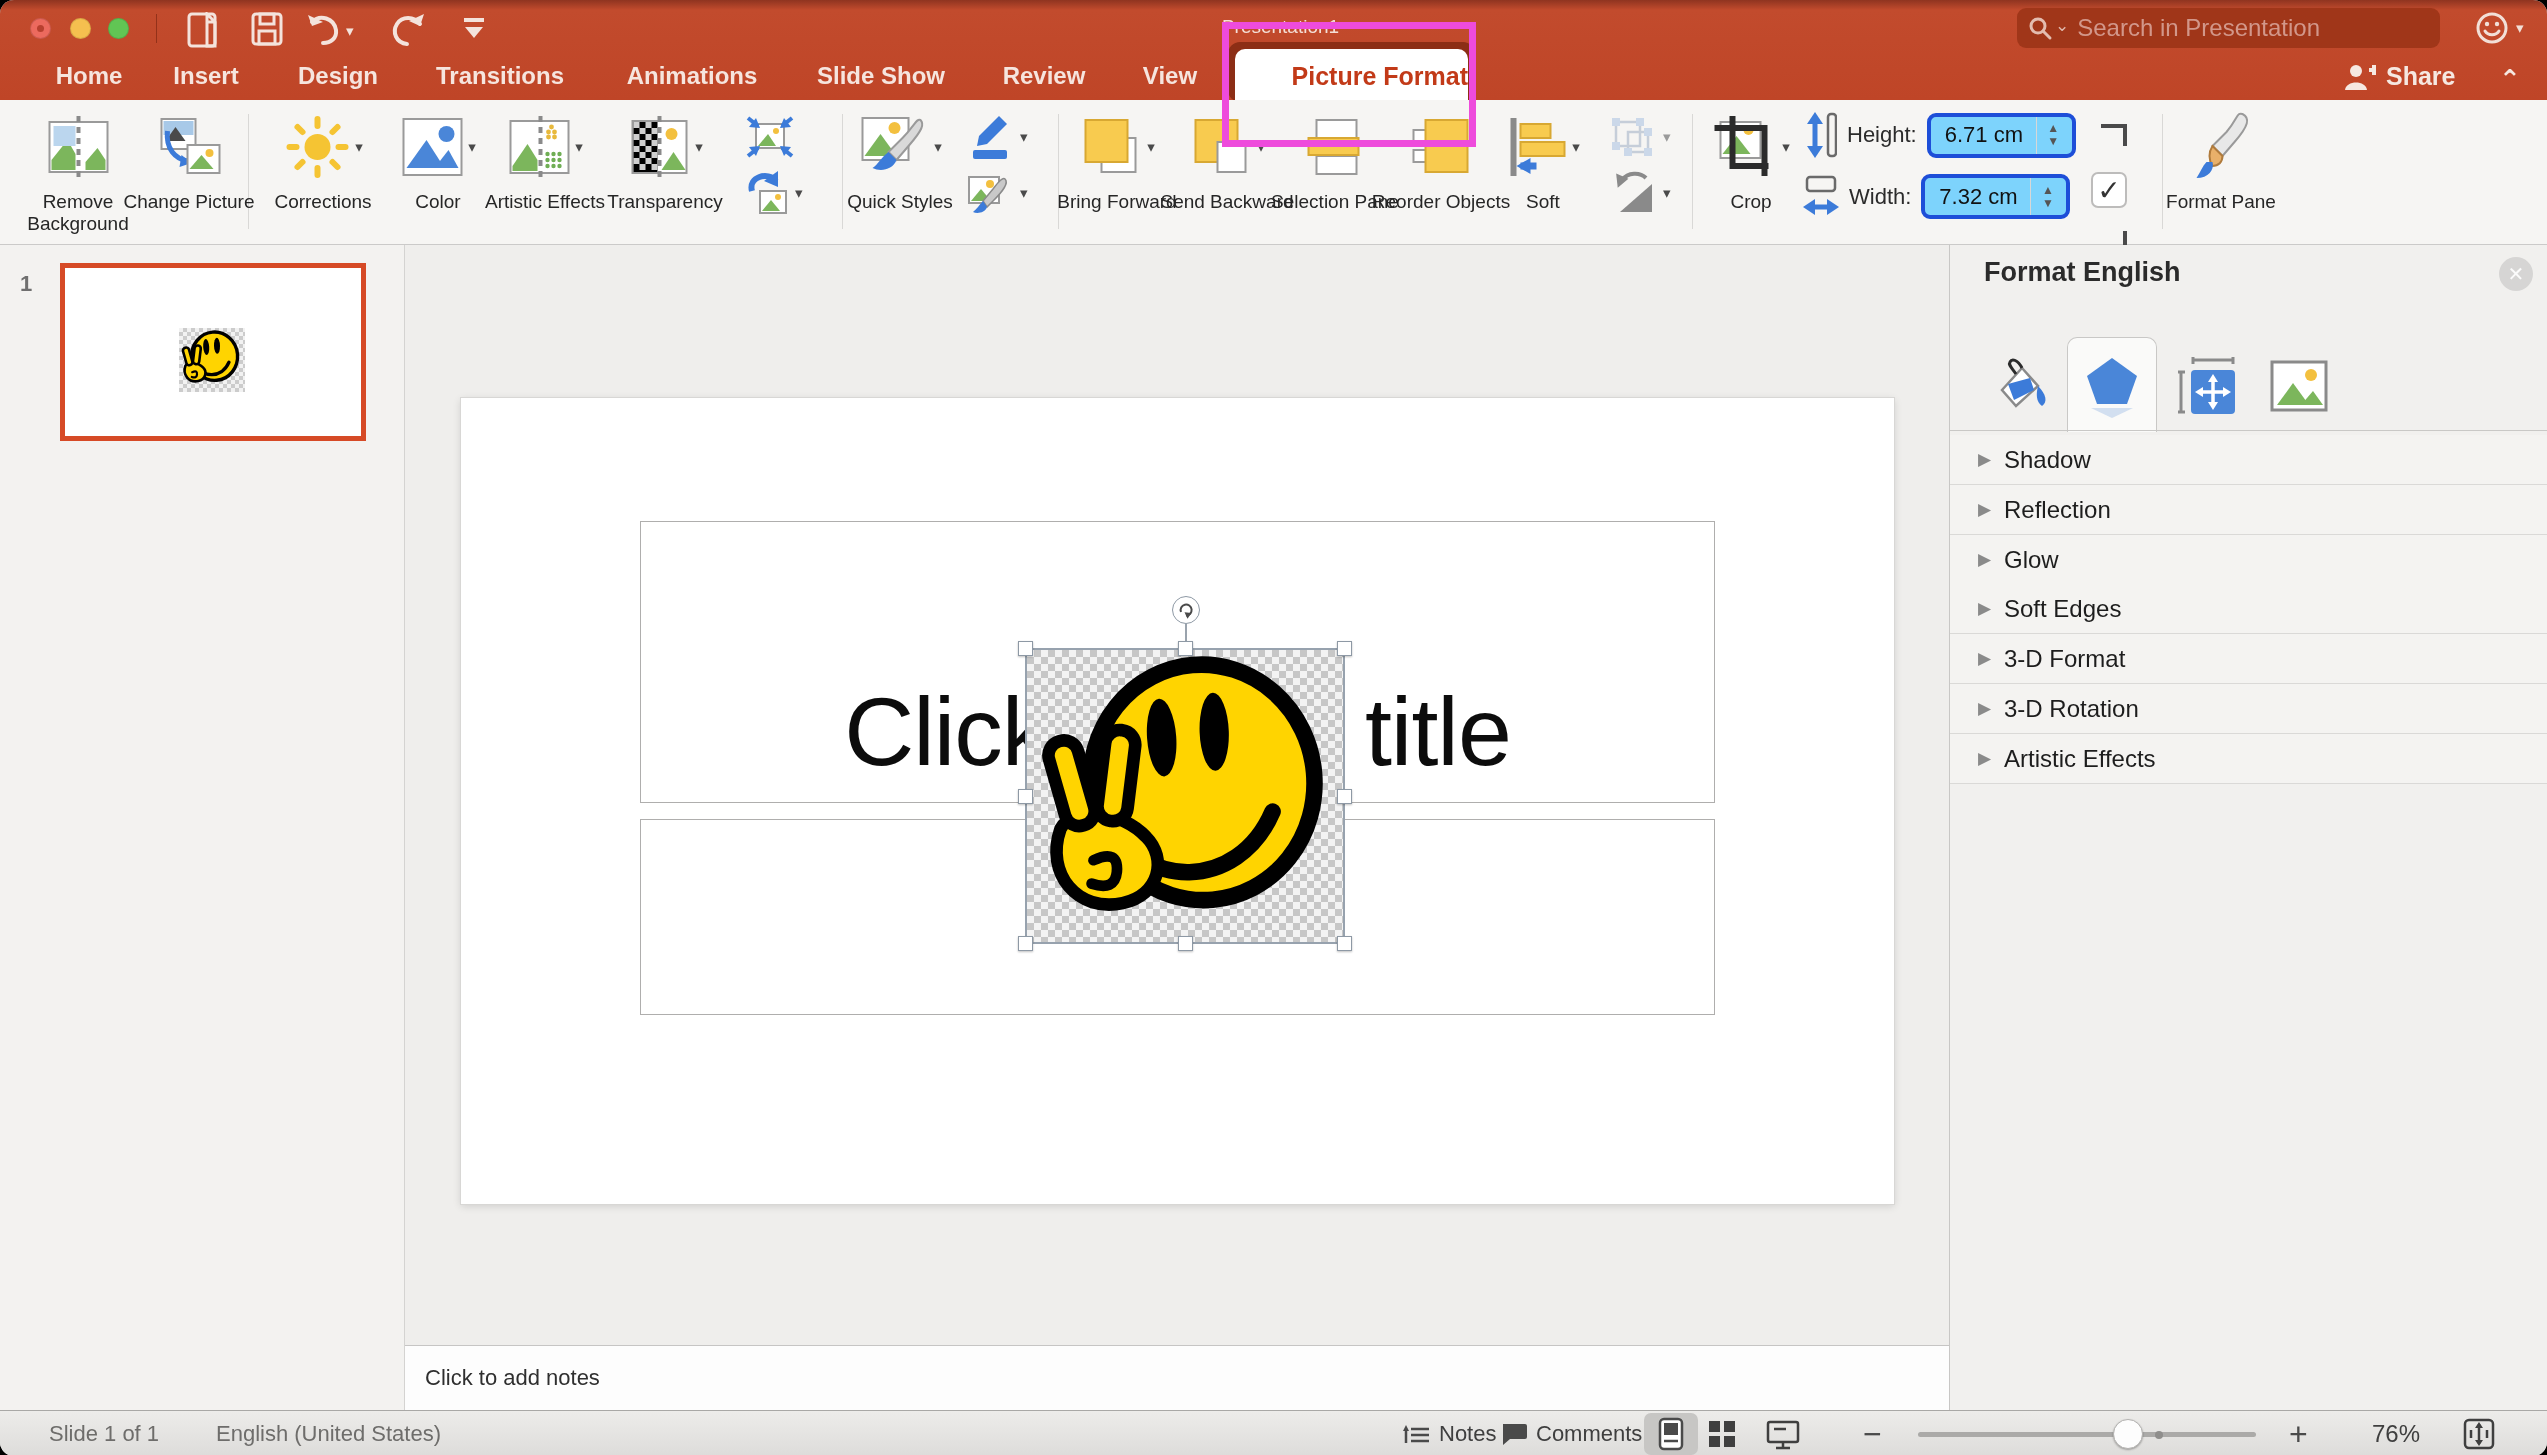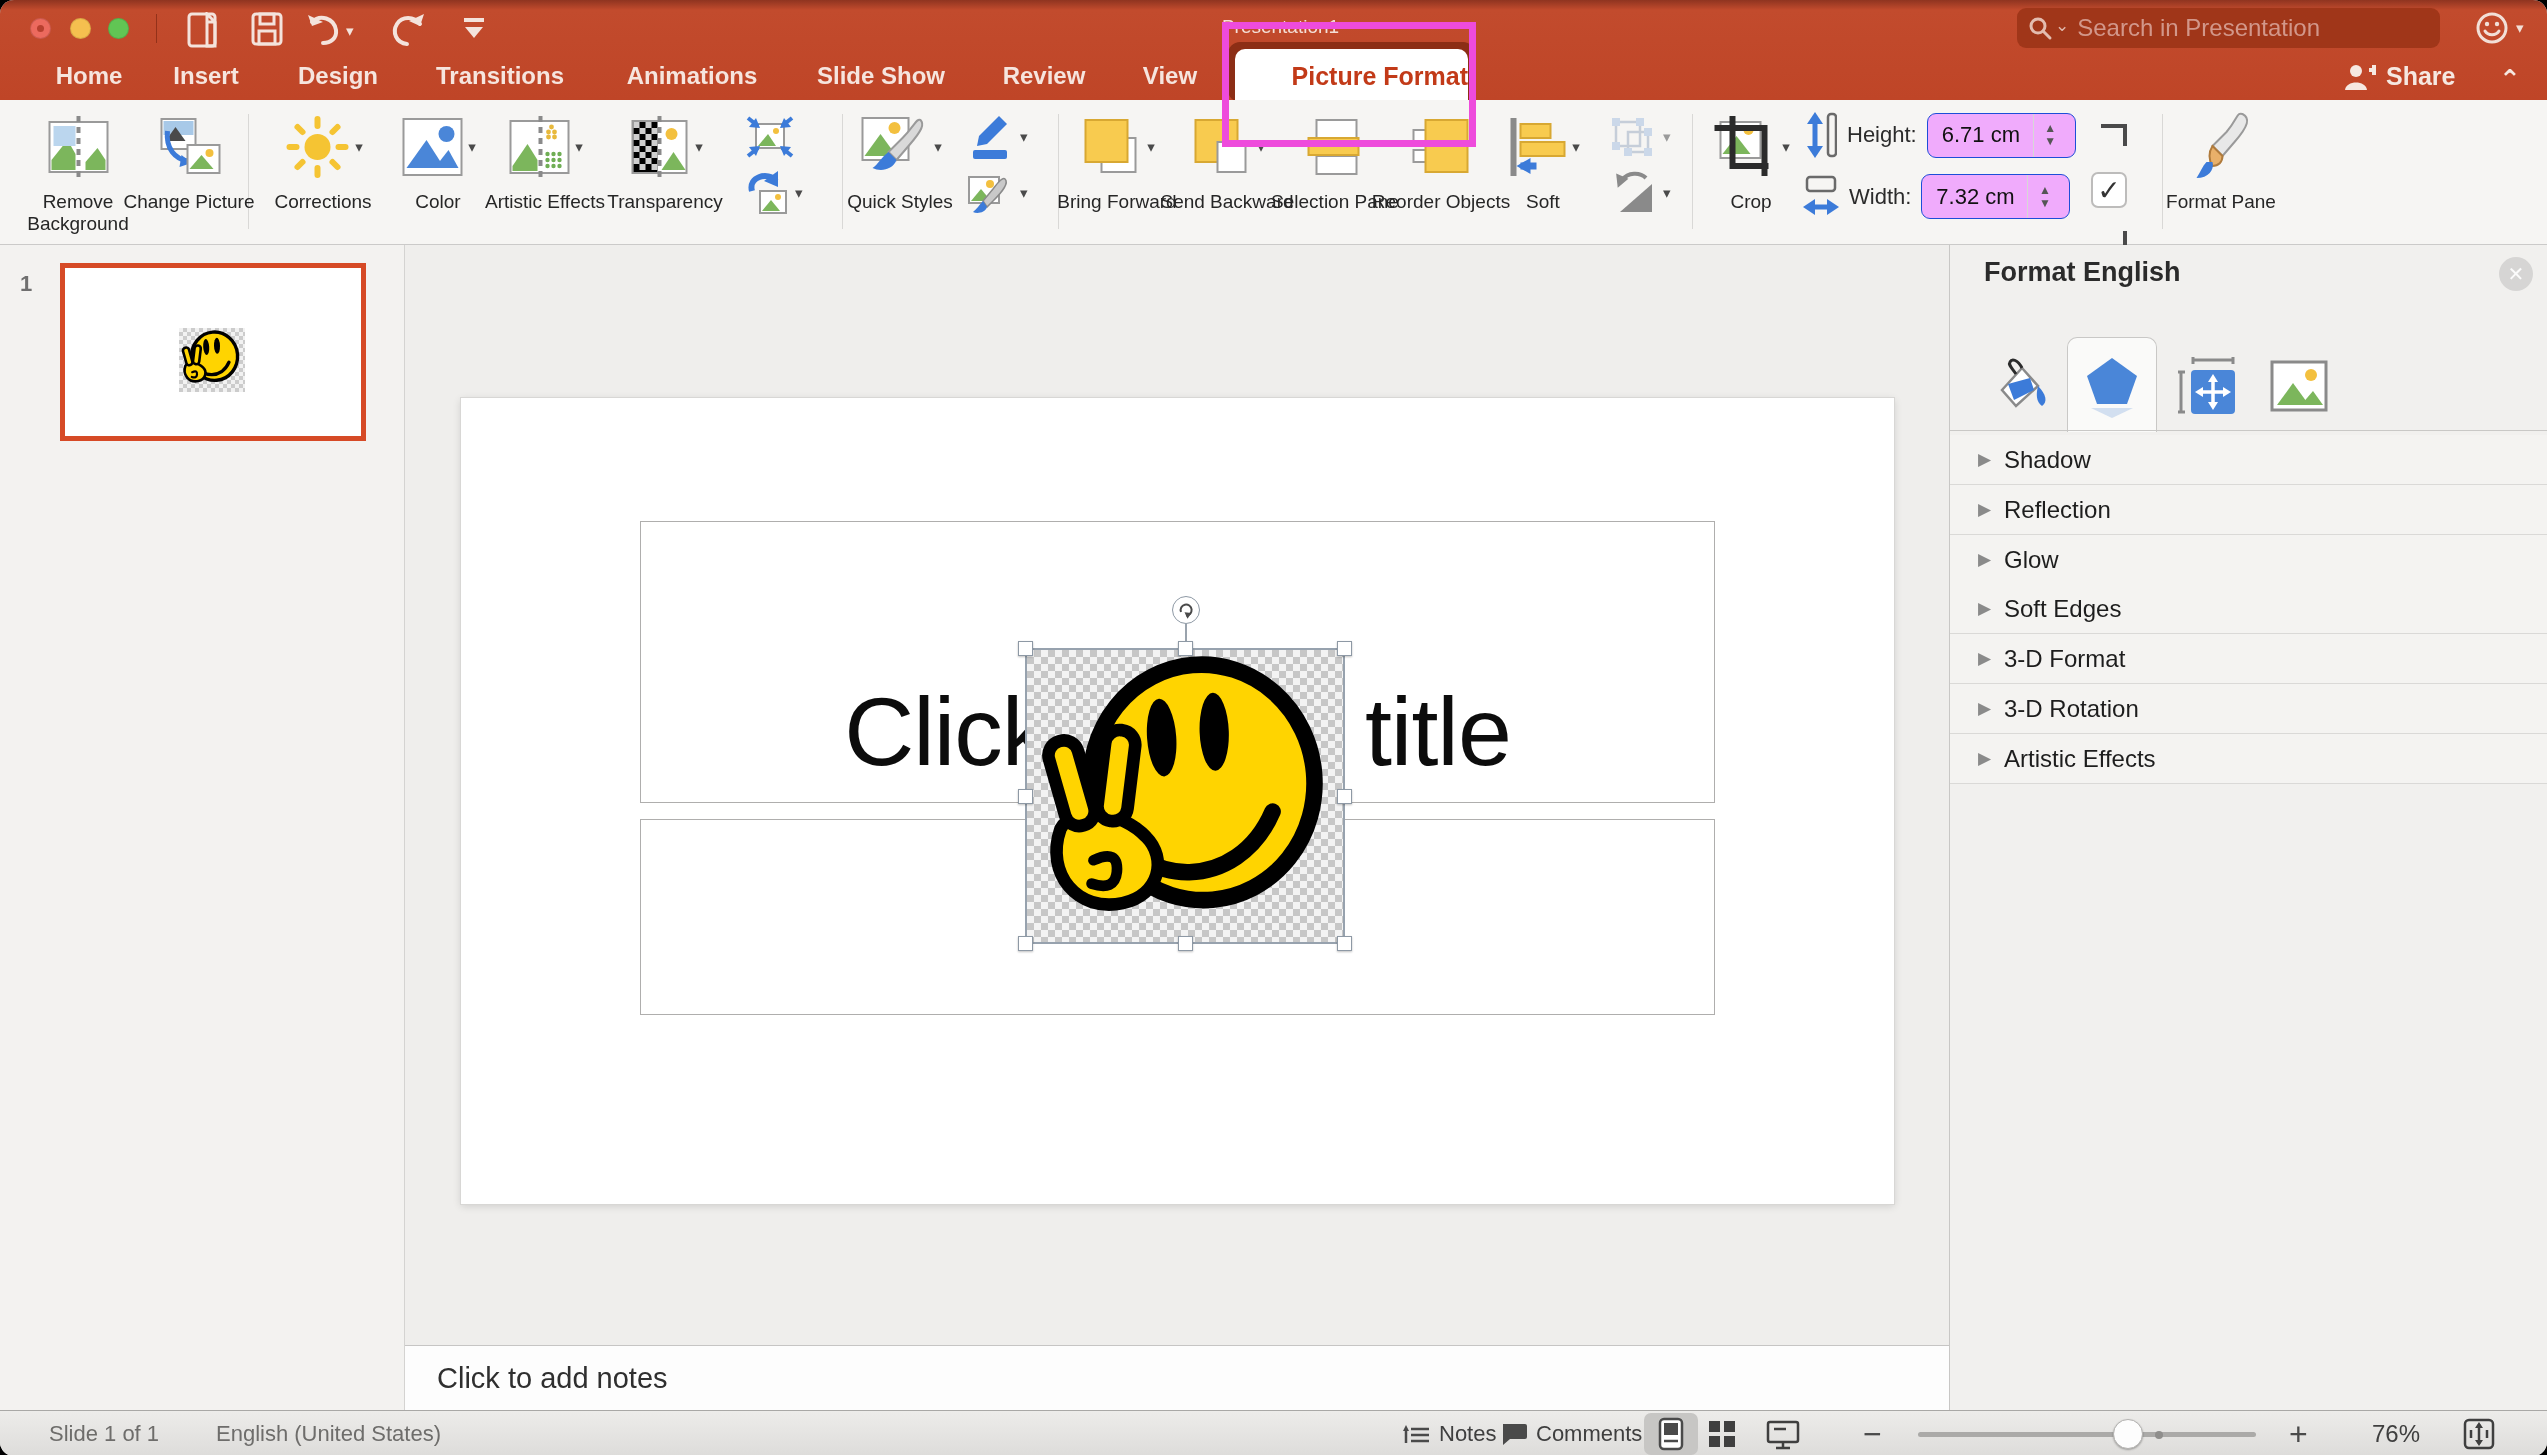--- a/index.html
+++ b/index.html
@@ -32,21 +32,21 @@
   .rsep{position:absolute;top:14px;height:115px;width:1px;background:#D9D8D6;}
   .ribbon-item{position:absolute;top:6px;width:149px;transform:translateX(-50%);display:flex;flex-direction:column;align-items:center;}
   .ricon{height:82px;display:flex;align-items:center;justify-content:center;gap:4px;}
   .rlabel{font-size:19px;color:#262626;text-align:center;line-height:22px;margin-top:3px;}
   .dd{font-size:15px;color:#4a4a4a;}
   .rstack{position:absolute;display:flex;flex-direction:column;gap:10px;align-items:center;}
   .rstack .srow{display:flex;align-items:center;gap:5px;height:46px;}
   
   .szrow{position:absolute;display:flex;align-items:center;gap:10px;}
   .szlabel{font-size:22px;color:#2b2b2b;}
-  .szfield{width:149px;height:45px;background:#f0abfc;border:1px solid #1d4ed8;border-radius:9px;display:flex;align-items:center;overflow:hidden;}
+  .szfield{width:149px;height:45px;background:#7dd3fc;border:4px solid #1d4ed8;border-radius:9px;display:flex;align-items:center;overflow:hidden;}
   .szfield input{border:none;outline:none;width:105px;font-size:22px;padding-left:14px;font-family:inherit;color:#111;background:transparent;}
   .stepper{width:34px;height:100%;border-left:1px solid #D8D7D6;display:flex;flex-direction:column;align-items:center;justify-content:center;color:#555;font-size:12px;line-height:13px;}
   .bracket{position:absolute;width:26px;height:22px;}
   #aspect-check{position:absolute;left:2091px;top:72px;width:36px;height:36px;border:2px solid #BDBCBB;border-radius:7px;background:#fff;display:flex;align-items:center;justify-content:center;font-size:28px;color:#333;}
 
   
   #thumb-panel{left:0;top:245px;width:405px;height:1165px;background:#F3F2F0;border-right:1px solid #D4D3D1;}
   #thumb-num{position:absolute;left:20px;top:26px;font-size:22px;color:#6f6f6f;font-weight:600;}
   #thumbnail{position:absolute;left:60px;top:18px;width:306px;height:178px;background:#fff;border:5px solid #D64A26;}
   #thumb-img{position:absolute;left:114px;top:60px;width:66px;height:64px;}
@@ -58,21 +58,21 @@
   #ph-subtitle{left:179px;top:421px;width:1075px;height:196px;z-index:1;}
   #picture{position:absolute;left:564px;top:250px;width:320px;height:296px;z-index:2;
     background:repeating-conic-gradient(#c7c7c7 0% 25%, #f3f3f3 0% 50%) 0 0/14px 14px;
     border:2px solid #97A2AE;}
   .handle{position:absolute;width:15px;height:15px;background:#fff;border:1.5px solid #8E99A5;box-shadow:0 1px 2px rgba(0,0,0,.25);}
   #rot-stem{position:absolute;left:158px;top:-26px;width:2px;height:26px;background:#9aa3ad;}
   #rot-handle{position:absolute;left:145px;top:-54px;width:28px;height:28px;background:#fff;border:1.5px solid #8E99A5;border-radius:50%;display:flex;align-items:center;justify-content:center;}
 
   
   #notes-pane{left:405px;top:1345px;width:1544px;height:65px;background:#FDFDFD;border-top:1px solid #C6C5C4;display:flex;align-items:center;}
-  #notes-pane span{font-size:29px;color:#2f2f2f;margin-left:32px;}
+  #notes-pane span{font-size:22px;color:#2f2f2f;margin-left:20px;}
 
   
   #format-panel{left:1949px;top:245px;width:598px;height:1165px;background:#F1F0EE;border-left:1px solid #C8C7C5;}
   #fp-title{position:absolute;left:34px;top:12px;font-size:27px;font-weight:700;color:#2b2b2b;}
   #fp-close{position:absolute;left:549px;top:12px;width:34px;height:34px;border-radius:50%;background:#D6D5D4;color:#FBFBFB;display:flex;align-items:center;justify-content:center;font-size:20px;font-weight:bold;}
   .fp-tab{position:absolute;top:96px;width:86px;height:90px;display:flex;align-items:center;justify-content:center;}
   #fp-tab-active-bg{position:absolute;left:117px;top:92px;width:90px;height:95px;background:#FAFAF9;border:1px solid #C9C8C6;border-bottom:none;border-radius:10px 10px 0 0;}
   #fp-tabline{position:absolute;left:0px;top:185px;width:598px;height:1px;background:#C9C8C6;}
   .fp-row{position:absolute;left:0;width:598px;height:50px;background:#F4F3F1;border-bottom:1px solid #DAD9D7;display:flex;align-items:center;}
   .fp-row .tri{color:#8A8A8A;font-size:17px;margin-left:28px;width:26px;}

